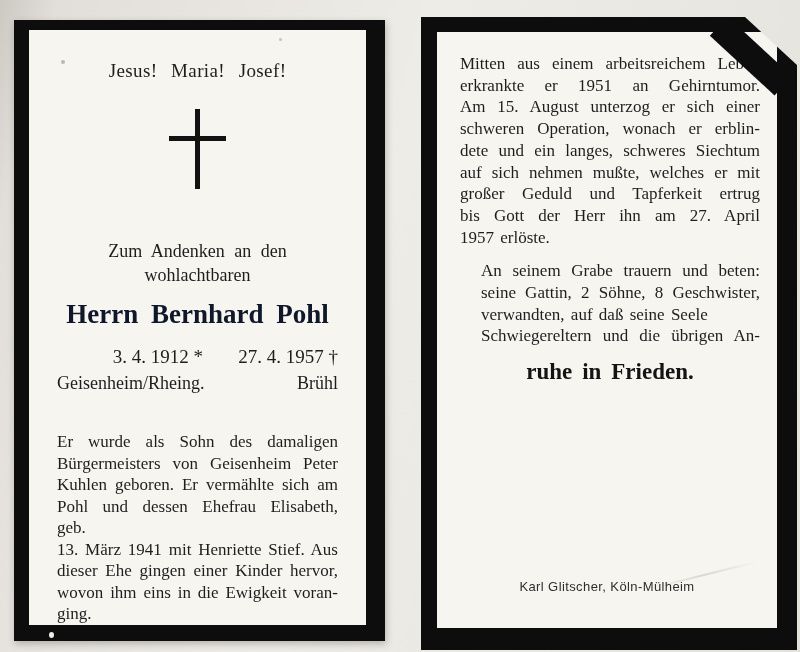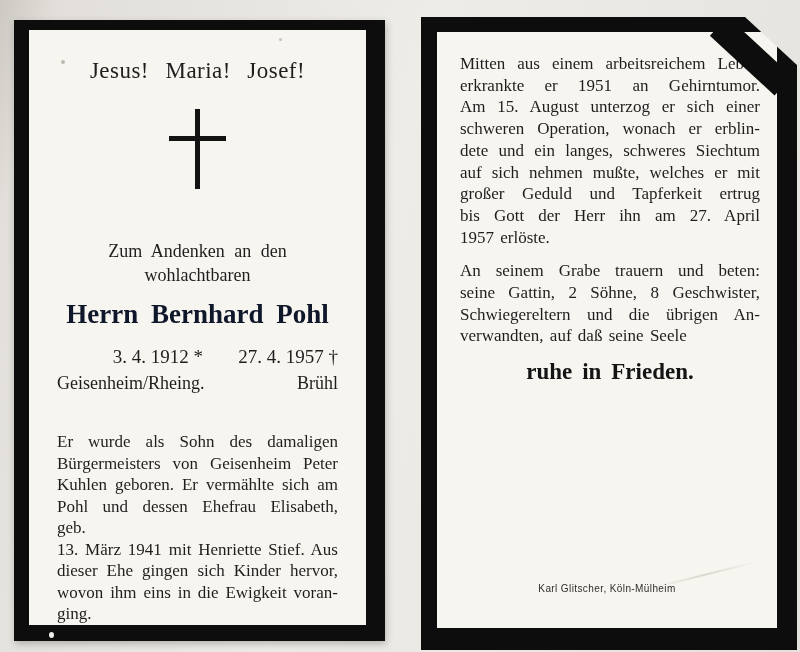--- a/index.html
+++ b/index.html
@@ -41,21 +41,21 @@
     width: 88px; height: 26px;
     background: #0d0d0d;
     transform: rotate(42.7deg);
   }
   .left-content { padding: 0 28px; }
   .right-content { padding: 0 17px 0 23px; }
 
   .invocation {
     margin-top: 28px;
     text-align: center;
-    font-size: 23px;
+    font-size: 19px;
     line-height: 25px;
     word-spacing: 0.45em;
     letter-spacing: 0.02em;
   }
   .cross-wrap {
     position: relative;
     margin-top: 26px;
     height: 80px;
   }
   .cross-v {
@@ -95,41 +95,41 @@
     font-size: 19px;
     line-height: 27px;
   }
   .vital-birth { position: absolute; left: 0; width: 52%; text-align: right; }
   .vital-death { position: absolute; left: 62%; width: 38%; text-align: right; }
   .vital-place { font-size: 18px; }
 
   .body-block { font-size: 17px; line-height: 21.5px; word-spacing: 0.12em; }
   .bio-block  { margin-top: 34px; }
   .para1      { margin-top: 21px; line-height: 21.7px; }
-  .para2      { margin-top: 12px; line-height: 21.7px; }
+  .para2      { margin-top: 12px; line-height: 21.7px; margin-left: 21px; }
 
   .tline { text-align: justify; text-align-last: justify; }
   .tline-last { text-align-last: left; }
 
   .closing {
     margin-top: 9px;
     text-align: center;
     font-size: 23px;
     line-height: 31px;
     font-weight: bold;
     word-spacing: 0.18em;
     color: #141414;
   }
   .printer-line {
     position: absolute;
     left: 0; right: 0;
     bottom: 34px;
     text-align: center;
     font-family: "Liberation Sans", "DejaVu Sans", sans-serif;
-    font-size: 10px;
+    font-size: 13px;
     letter-spacing: 0.4px;
     color: #2e2e2e;
   }
 
   .speck { position: absolute; border-radius: 50%; }
   .speck-border-white { left: 20px; bottom: -13px; width: 5px; height: 6px; background: #f0eee8; }
   .speck-gray-1 { left: 32px; top: 30px; width: 4px; height: 4px; background: #bcb9b2; }
   .speck-gray-2 { left: 250px; top: 8px; width: 3px; height: 3px; background: #c5c2bb; }
   .crease {
     position: absolute;
@@ -171,21 +171,21 @@
           <div class="vital-place">Brühl</div>
         </div>
       </div>
 
       <div class="body-block bio-block">
           <div class="tline">Er wurde als Sohn des damaligen</div>
           <div class="tline">Bürgermeisters von Geisenheim Peter</div>
           <div class="tline">Kuhlen geboren. Er vermählte sich am</div>
           <div class="tline">Pohl und dessen Ehefrau Elisabeth, geb.</div>
           <div class="tline">13. März 1941 mit Henriette Stief. Aus</div>
-          <div class="tline">dieser Ehe gingen sich Kinder hervor,</div>
+          <div class="tline">dieser Ehe gingen einer Kinder hervor,</div>
           <div class="tline">wovon ihm eins in die Ewigkeit voran-</div>
           <div class="tline tline-last">ging.</div>
         </div>
     </div>
   </div>
 
   <div class="panel panel-right">
     <div class="corner-band"></div>
     <div class="crease"></div>
 
@@ -198,22 +198,22 @@
           <div class="tline">dete und ein langes, schweres Siechtum</div>
           <div class="tline">auf sich nehmen mußte, welches er mit</div>
           <div class="tline">großer Geduld und Tapferkeit ertrug</div>
           <div class="tline">bis Gott der Herr ihn am 27. April</div>
           <div class="tline tline-last">1957 erlöste.</div>
         </div>
 
       <div class="body-block para2">
           <div class="tline">An seinem Grabe trauern und beten:</div>
           <div class="tline">seine Gattin, 2 Söhne, 8 Geschwister,</div>
+          <div class="tline tline-last">verwandten, auf daß seine Seele</div>
           <div class="tline">Schwiegereltern und die übrigen An-</div>
-          <div class="tline tline-last">verwandten, auf daß seine Seele</div>
         </div>
 
       <div class="closing">ruhe in Frieden.</div>
     </div>
 
     <div class="printer-line">Karl Glitscher, Köln-Mülheim</div>
   </div>
 
 </div>
 

